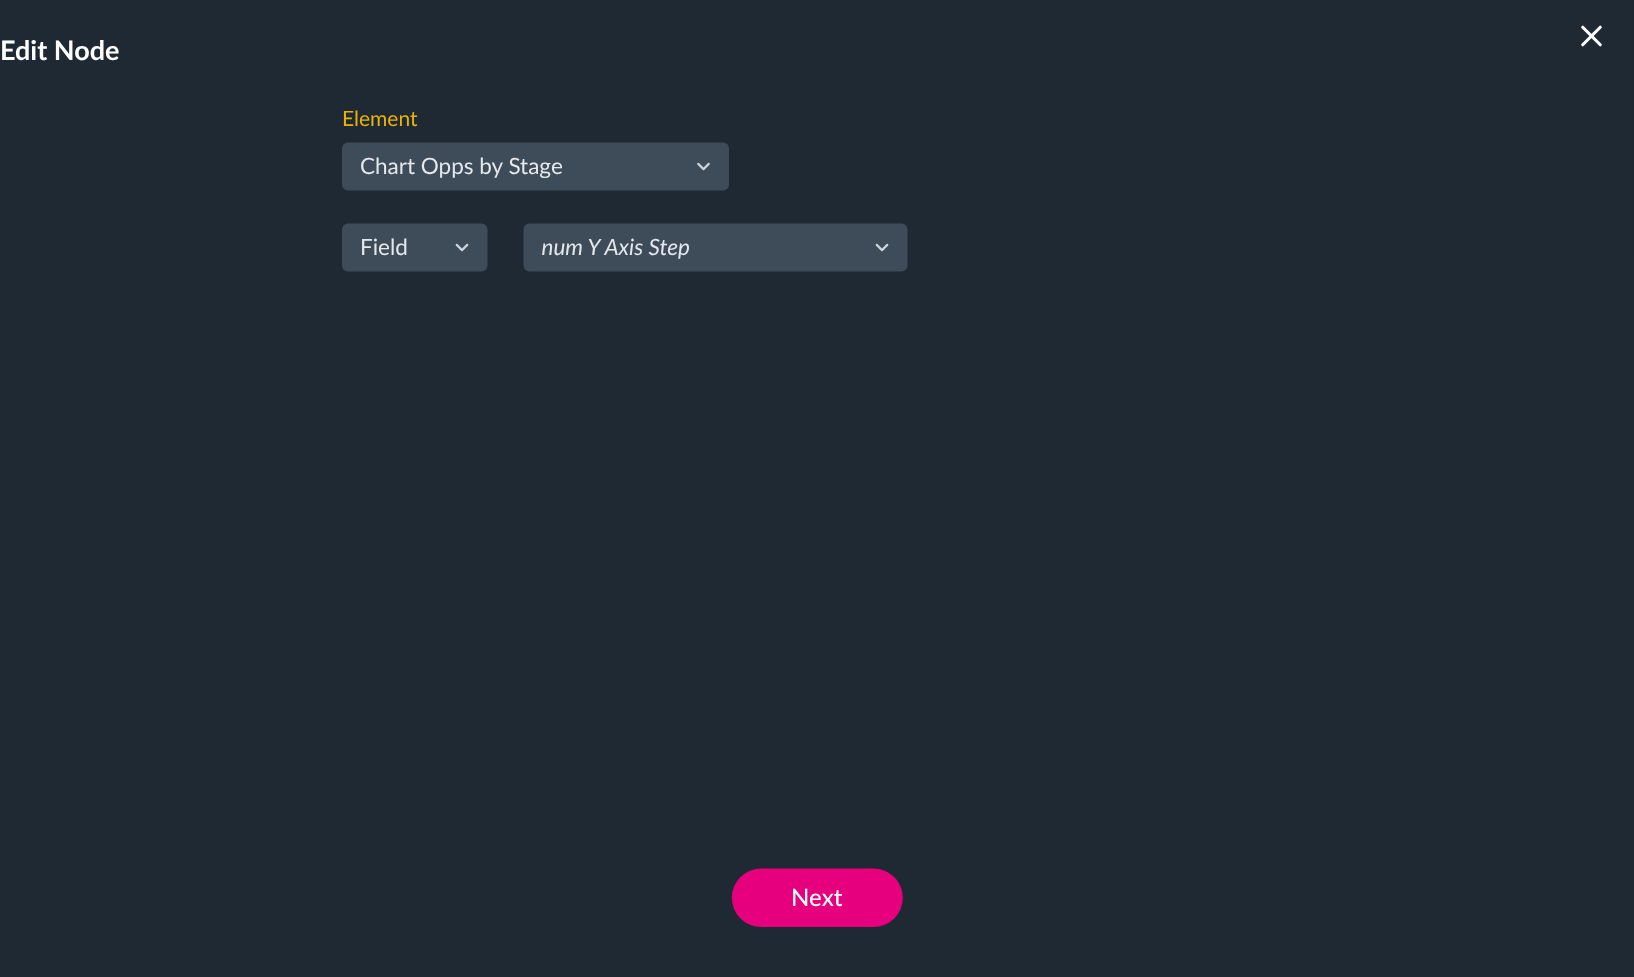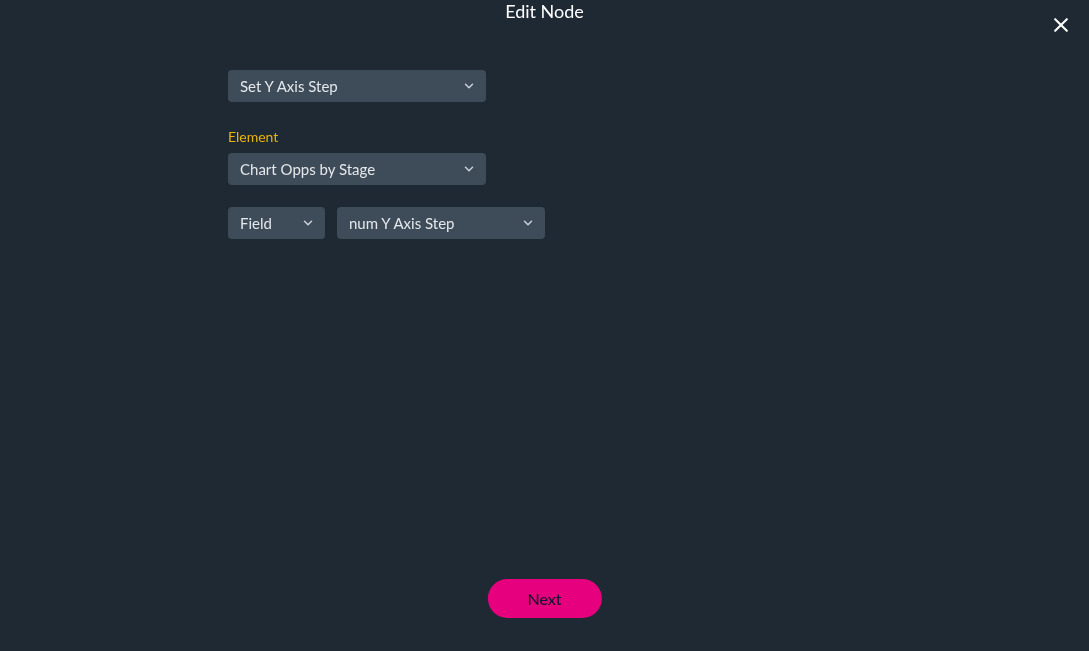--- a/index.html
+++ b/index.html
@@ -26,24 +26,25 @@
       align-items: center;
       justify-content: center;
       cursor: pointer;
       color: #fff;
     }
     .close-btn svg {
       width: 20px;
       height: 20px;
     }
     .modal-title {
-      text-align: center;
+      text-align: left;
       font-size: 18px;
-      font-weight: 400;
+      font-weight: 700;
       color: #fff;
+      padding-top: 22px;
     }
     .content {
       position: absolute;
       left: 228px;
       top: 70px;
       width: 640px;
     }
     .dropdown {
       background: #3e4c59;
       border-radius: 4px;
@@ -75,35 +76,36 @@
       color: #eab308;
       margin-bottom: 8px;
     }
     .dd-element {
       width: 258px;
       margin-bottom: 22px;
       gap: 32px;
     }
     .row {
       display: flex;
-      gap: 12px;
+      gap: 24px;
     }
     .dd-type {
       width: 97px;
     }
     .dd-value {
-      width: 208px;
+      width: 256px;
+      font-style: italic;
     }
     .next-btn {
       position: absolute;
       left: 50%;
       transform: translateX(-50%);
       bottom: 33px;
       background: #e6007e;
-      color: #0f172a;
+      color: #ffffff;
       font-size: 16px;
       font-weight: 500;
       border: none;
       border-radius: 22px;
       padding: 10px 40px;
       cursor: pointer;
     }
   </style>
 </head>
 <body>
@@ -114,28 +116,20 @@
       <line x1="5" y1="5" x2="19" y2="19"></line>
       <line x1="19" y1="5" x2="5" y2="19"></line>
     </svg>
   </span>
 </div>
 
 <h1 class="modal-title">Edit Node</h1>
 
 <div class="content">
 
-  <div class="dropdown dd-action">
-    <span>Set Y Axis Step</span>
-    <span class="chev">
-      <svg viewBox="0 0 24 24" fill="none" stroke-width="2.5" stroke-linecap="round" stroke-linejoin="round">
-        <polyline points="6 9 12 15 18 9"></polyline>
-      </svg>
-    </span>
-  </div>
 
   <div class="label">Element</div>
   <div class="dropdown dd-element">
     <span>Chart Opps by Stage</span>
     <span class="chev">
       <svg viewBox="0 0 24 24" fill="none" stroke-width="2.5" stroke-linecap="round" stroke-linejoin="round">
         <polyline points="6 9 12 15 18 9"></polyline>
       </svg>
     </span>
   </div>

